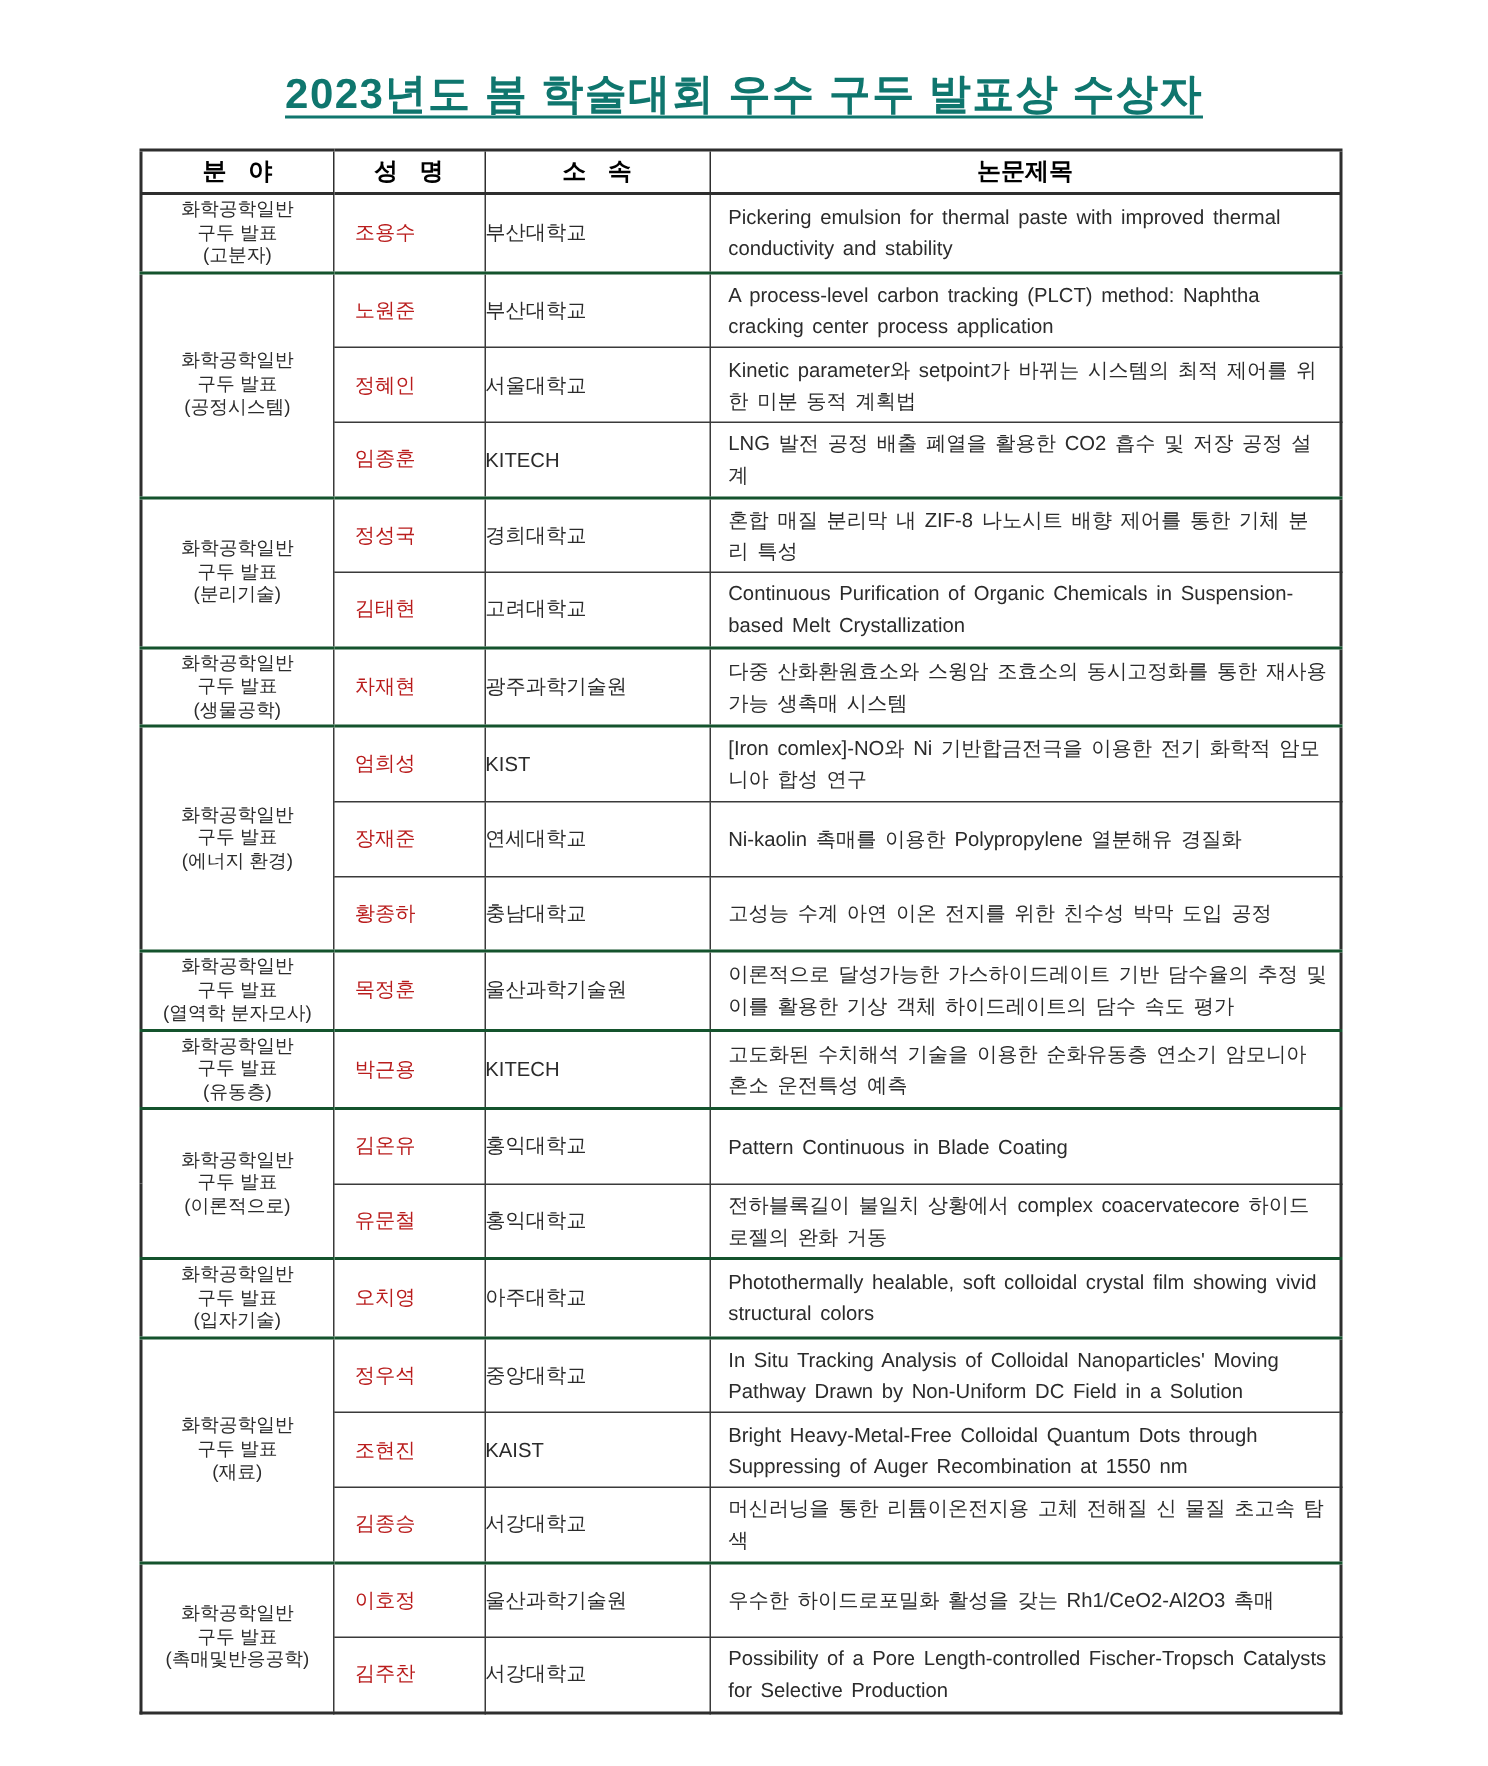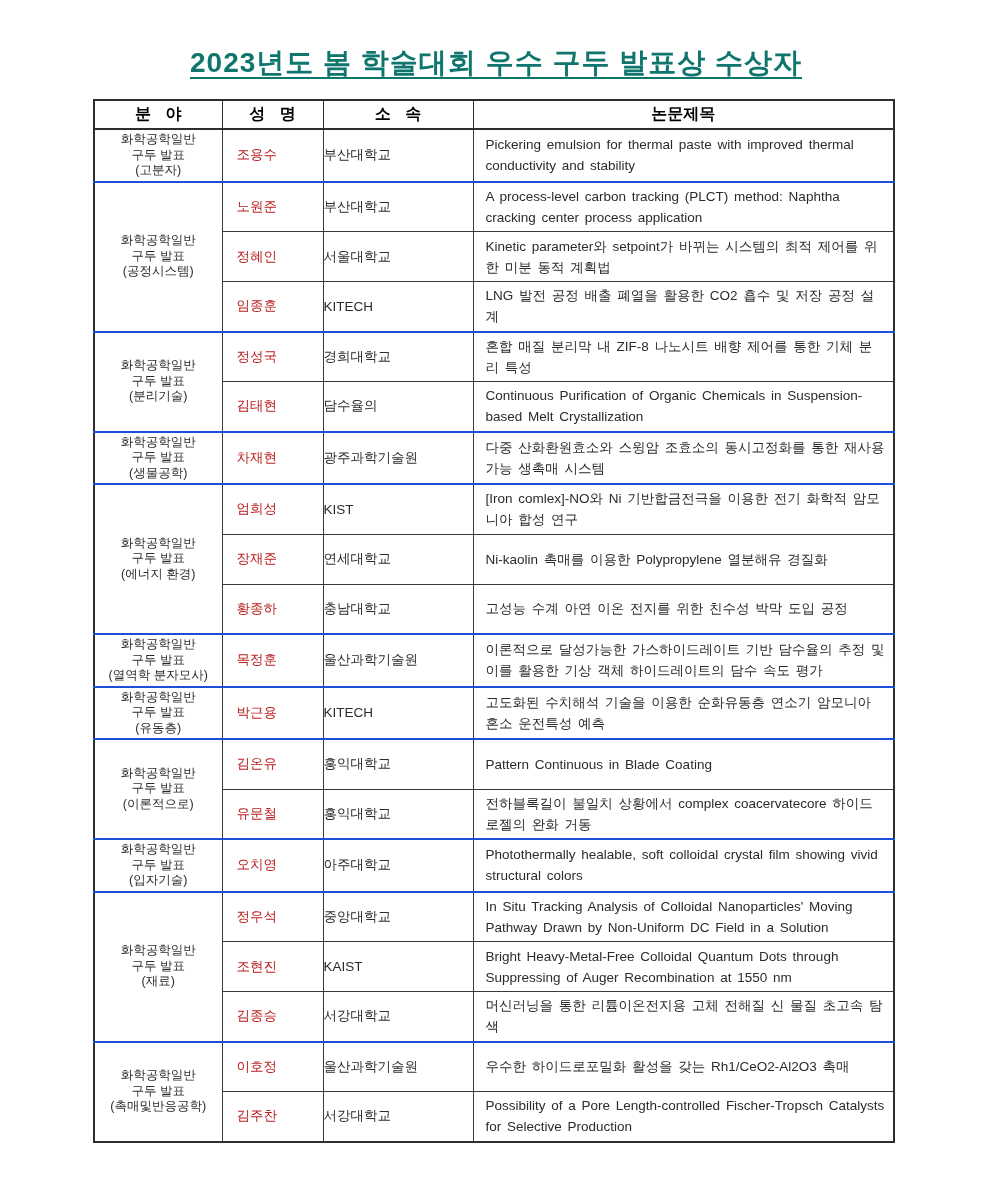--- a/index.html
+++ b/index.html
@@ -50,21 +50,21 @@
   }
   table.awards td {
     border: 1px solid #3a3a3a;
     vertical-align: middle;
     overflow: hidden;
   }
   table.awards tr.data-row {
     height: 50px;
   }
   tr.group-start td {
-    border-top: 2px solid #1d4ed8;
+    border-top: 2px solid #14532d;
   }
   td.field-cell {
     text-align: center;
     font-size: 12.5px;
     line-height: 15.5px;
     padding: 2px 2px;
     color: #2b2b2b;
   }
   td.name-cell {
     font-size: 13.5px;
@@ -145,21 +145,21 @@
           <div>화학공학일반</div>
           <div>구두 발표</div>
           <div>(분리기술)</div>
         </td>
         <td class="name-cell">정성국</td>
         <td class="affil-cell">경희대학교</td>
         <td class="title-cell">혼합 매질 분리막 내 ZIF-8 나노시트 배향 제어를 통한 기체 분리 특성</td>
       </tr>
       <tr class="data-row">
         <td class="name-cell">김태현</td>
-        <td class="affil-cell">담수율의</td>
+        <td class="affil-cell">고려대학교</td>
         <td class="title-cell">Continuous Purification of Organic Chemicals in Suspension-based Melt Crystallization</td>
       </tr>
 
       <tr class="data-row group-start">
         <td class="field-cell" rowspan="1">
           <div>화학공학일반</div>
           <div>구두 발표</div>
           <div>(생물공학)</div>
         </td>
         <td class="name-cell">차재현</td>

